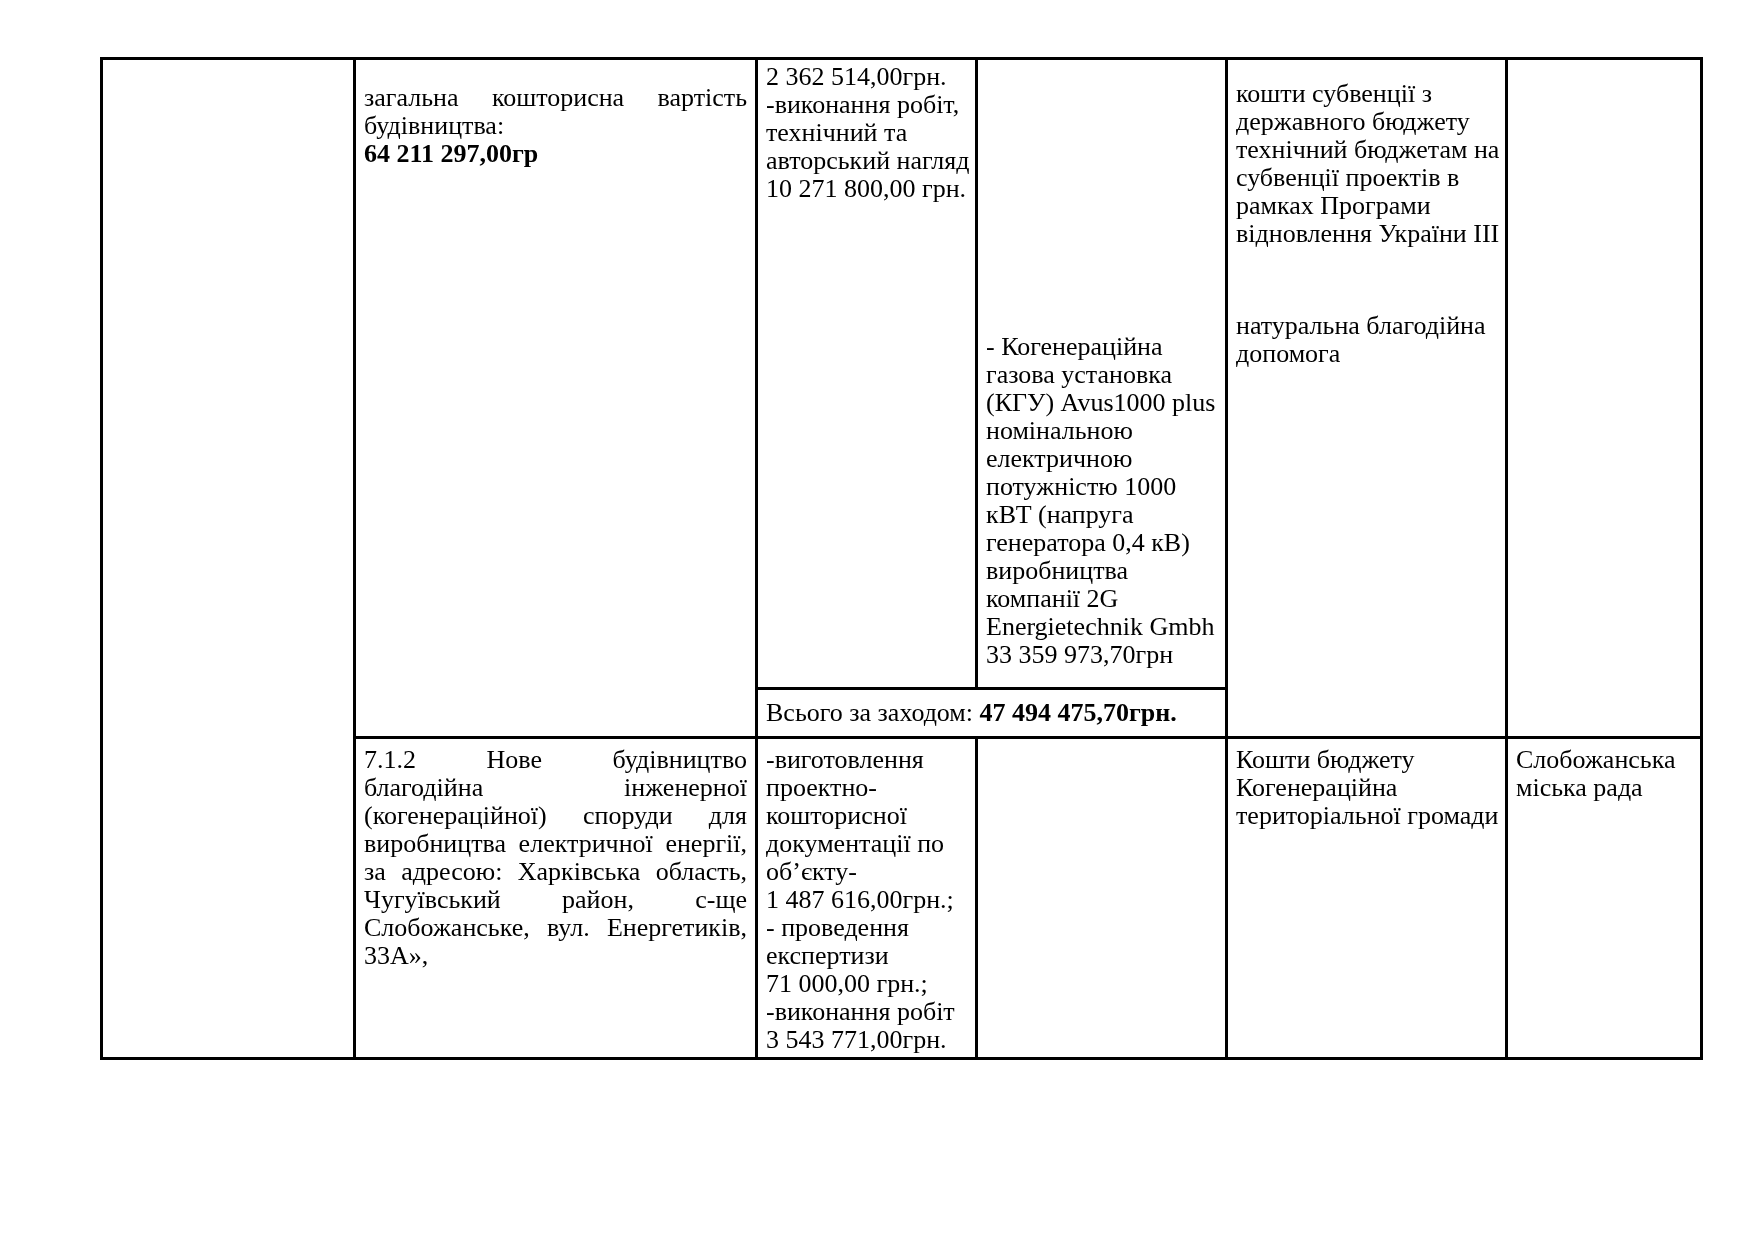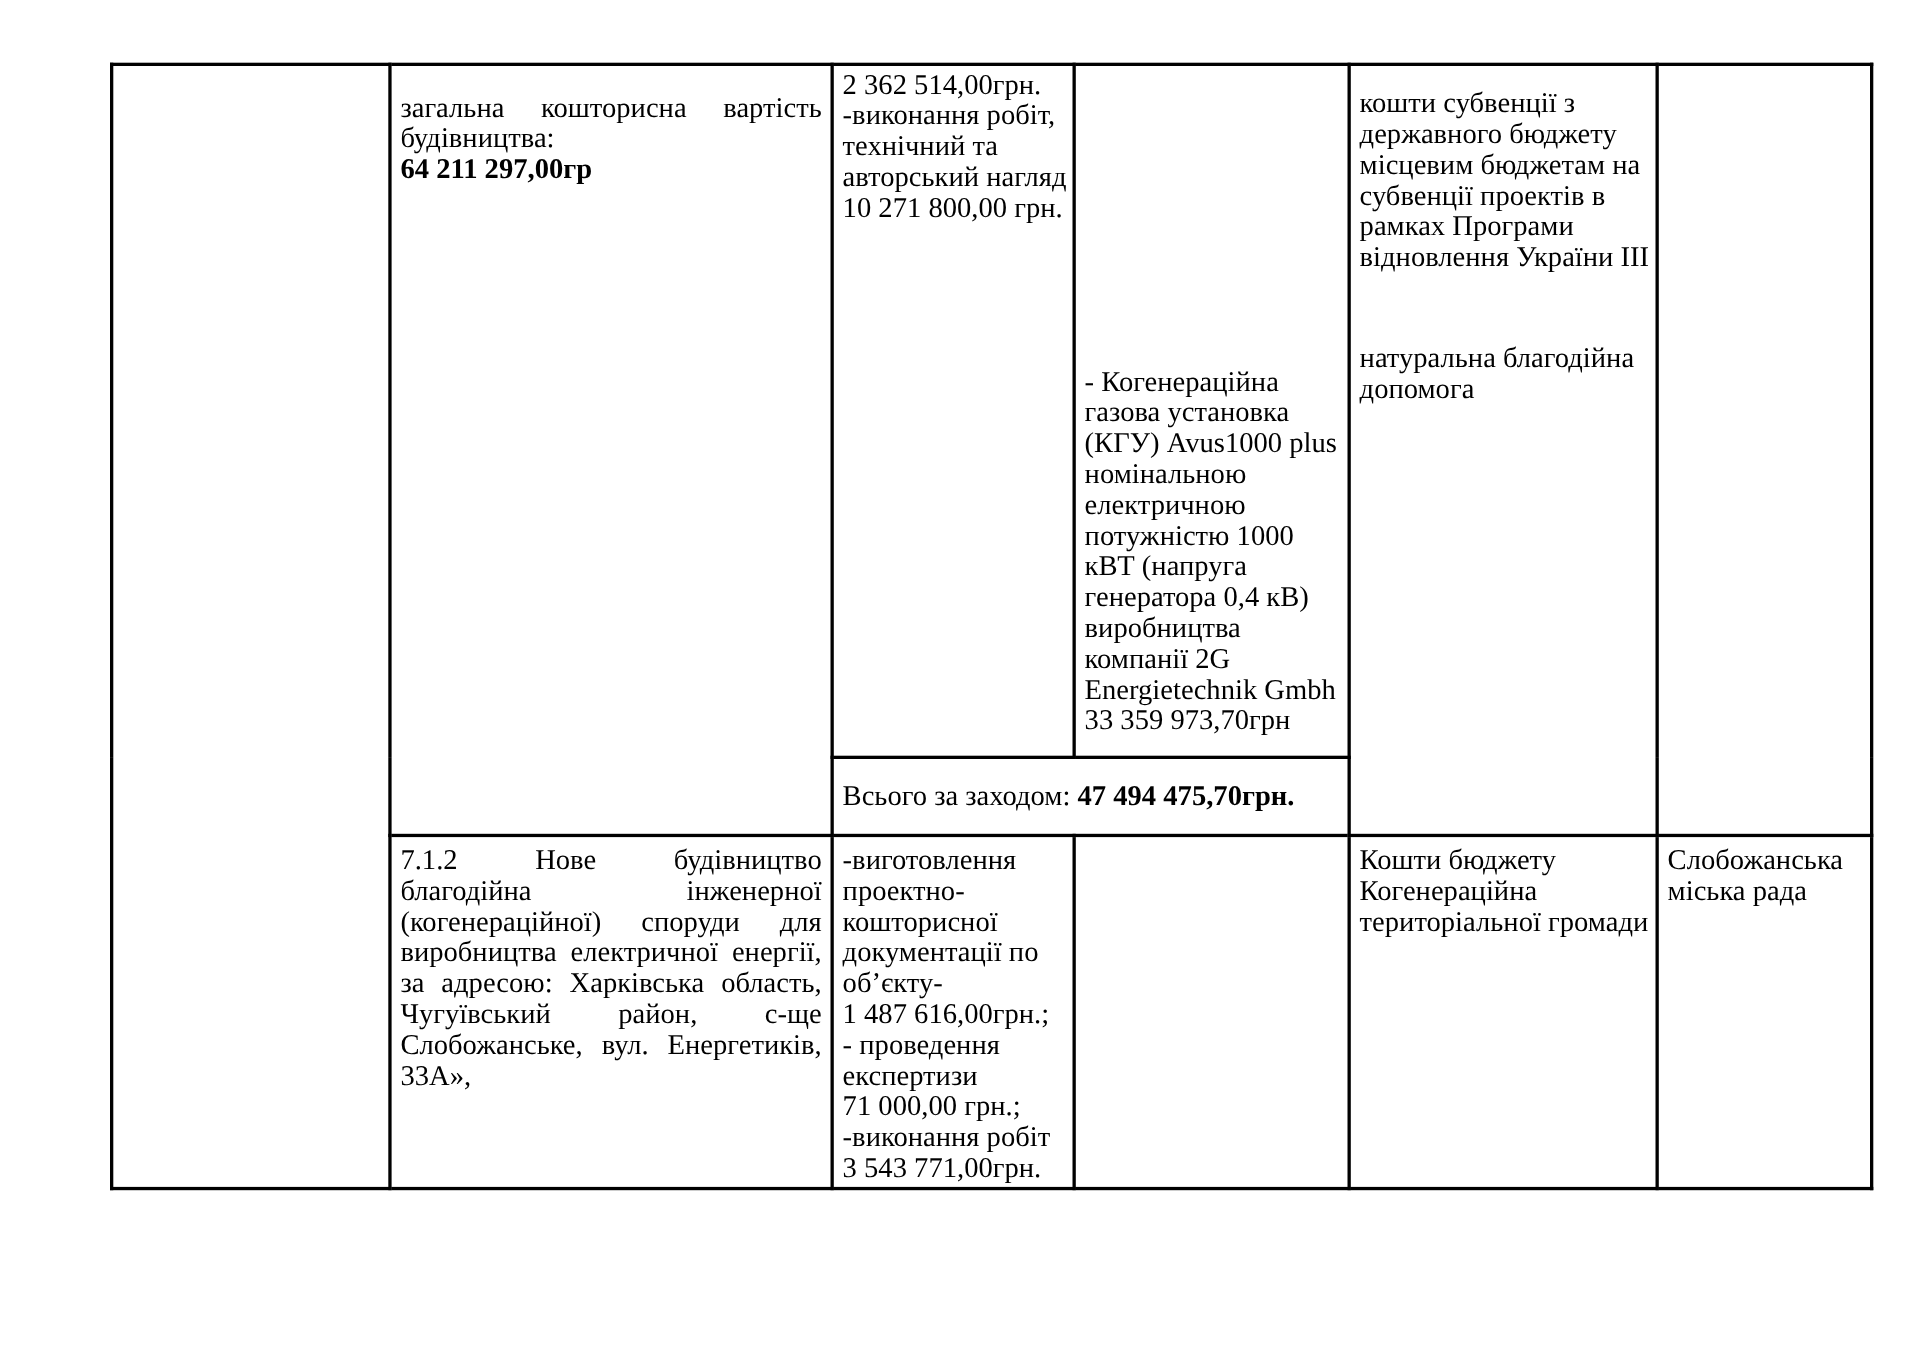--- a/index.html
+++ b/index.html
@@ -44,21 +44,21 @@
   
   .mt-est        { margin-top: 21px; }   
   .mt-cogen      { margin-top: 270px; }  
   .mt-subv       { margin-top: 17px; }   
   .mt-charity    { margin-top: 64px; }   
   .mt-small      { margin-top: 4px; }    
   .row-a  { height: 630px; }
   .row-b  { height: 33px; }
   .row-c  { height: 312px; }
   .row-b td {
-    padding: 19px 8px;
+    padding: 8px 8px;
     white-space: nowrap;
     overflow: hidden;
   }
   .total-line { line-height: 30px; }
   .total-value { font-weight: bold; }
 </style>
 </head>
 <body>
 
 <table class="doc-table">
@@ -102,21 +102,21 @@
             <div class="line">виробництва</div>
             <div class="line">компанії 2G</div>
             <div class="line">Energietechnik Gmbh</div>
             <div class="line">33 359 973,70грн</div>
           </div>
     </td>
     <td rowspan="2">
       <div class="mt-subv">
             <div class="line">кошти субвенції з</div>
             <div class="line">державного бюджету</div>
-            <div class="line">місцевим бюджетам на</div>
+            <div class="line">технічний бюджетам на</div>
             <div class="line">субвенції проектів в</div>
             <div class="line">рамках Програми</div>
             <div class="line">відновлення України ІІІ</div>
           </div>
       <div class="mt-charity">
             <div class="line">натуральна благодійна</div>
             <div class="line">допомога</div>
           </div>
     </td>
     <td rowspan="2"></td>

